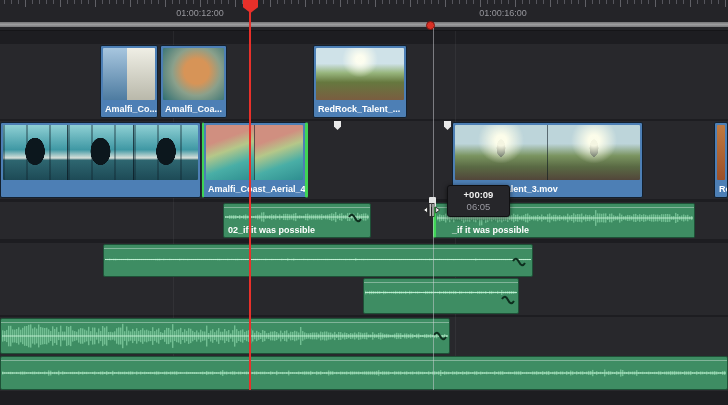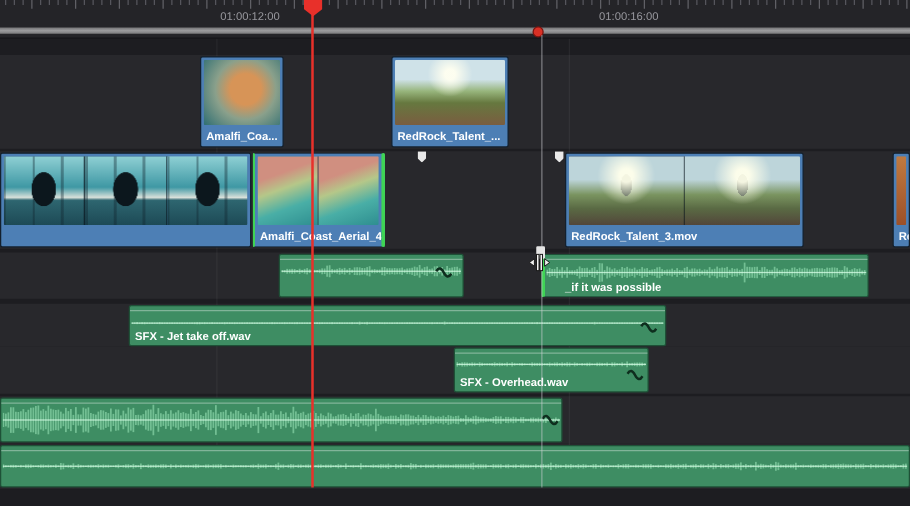--- a/index.html
+++ b/index.html
@@ -190,20 +190,26 @@
         <div class="tick" style="left: 710.5px;"></div>
         <div class="tick" style="left: 717.5px;"></div>
         <div class="tick major" style="left: 724.5px;"></div>
       </div>
     <div class="tc" style="left:157px">01:00:12:00</div>
     <div class="tc" style="left:460px">01:00:16:00</div>
   </div>
   <div class="scrub"></div>
   <div class="markerdot"></div>
 
+  <div class="clip vclip" style="left:100px;top:45px;width:58px;height:73px">
+    <div class="thumbs">
+        <div class="fr look-sea"></div>
+      </div>
+    <div class="vname">Amalfi_Co...</div>
+  </div>
   <div class="clip vclip" style="left:313px;top:45px;width:94px;height:73px">
     <div class="thumbs">
         <div class="fr look-canyon"></div>
       </div>
     <div class="vname">RedRock_Talent_...</div>
   </div>
   <div class="clip vclip" style="left:160px;top:45px;width:67px;height:73px">
     <div class="thumbs">
         <div class="fr look-woman"></div>
       </div>
@@ -312,20 +318,21 @@
           <rect x="128" y="4.6" width="1.4" height="6.9" fill="rgba(150,225,180,0.6)"></rect>
           <rect x="130" y="6.4" width="1.4" height="3.3" fill="rgba(150,225,180,0.6)"></rect>
           <rect x="132" y="3.8" width="1.4" height="8.4" fill="rgba(150,225,180,0.6)"></rect>
           <rect x="134" y="5.5" width="1.4" height="5.0" fill="rgba(150,225,180,0.6)"></rect>
           <rect x="136" y="5.0" width="1.4" height="6.0" fill="rgba(150,225,180,0.6)"></rect>
           <rect x="138" y="4.5" width="1.4" height="7.0" fill="rgba(150,225,180,0.6)"></rect>
           <rect x="140" y="4.4" width="1.4" height="7.2" fill="rgba(150,225,180,0.6)"></rect>
           <rect x="142" y="5.7" width="1.4" height="4.6" fill="rgba(150,225,180,0.6)"></rect>
           <rect x="0" y="7.5" width="144" height="1" fill="rgba(218,255,232,0.75)"></rect>
         </svg></div>
+    <div class="aname">02_if it was possible</div>
   </div>
   <div class="clip aclip trim-left" style="left:433px;top:203px;width:262px;height:35px">
     <div class="vol"></div>
     <div class="wave" style="top:5px;height:18px"><svg width="289" height="18">
           <rect x="0" y="6.7" width="1.4" height="4.6" fill="rgba(150,225,180,0.6)"></rect>
           <rect x="2" y="5.4" width="1.4" height="7.2" fill="rgba(150,225,180,0.6)"></rect>
           <rect x="4" y="6.2" width="1.4" height="5.6" fill="rgba(150,225,180,0.6)"></rect>
           <rect x="6" y="6.1" width="1.4" height="5.8" fill="rgba(150,225,180,0.6)"></rect>
           <rect x="8" y="4.6" width="1.4" height="8.9" fill="rgba(150,225,180,0.6)"></rect>
           <rect x="10" y="6.7" width="1.4" height="4.6" fill="rgba(150,225,180,0.6)"></rect>
@@ -684,21 +691,20 @@
           <rect x="410" y="4.9" width="1.4" height="1.3" fill="rgba(150,225,180,0.6)"></rect>
           <rect x="412" y="4.9" width="1.4" height="1.2" fill="rgba(150,225,180,0.6)"></rect>
           <rect x="414" y="4.9" width="1.4" height="1.2" fill="rgba(150,225,180,0.6)"></rect>
           <rect x="416" y="4.9" width="1.4" height="1.2" fill="rgba(150,225,180,0.6)"></rect>
           <rect x="418" y="4.9" width="1.4" height="1.3" fill="rgba(150,225,180,0.6)"></rect>
           <rect x="420" y="4.9" width="1.4" height="1.2" fill="rgba(150,225,180,0.6)"></rect>
           <rect x="422" y="4.9" width="1.4" height="1.2" fill="rgba(150,225,180,0.6)"></rect>
           <rect x="424" y="4.9" width="1.4" height="1.2" fill="rgba(150,225,180,0.6)"></rect>
           <rect x="0" y="5" width="426" height="1" fill="rgba(218,255,232,0.75)"></rect>
         </svg></div>
-    <div class="aname">SFX - Jet take off.wav</div>
   </div>
 
   <div class="clip aclip" style="left:363px;top:278px;width:156px;height:36px">
     <div class="vol"></div>
     <div class="wave" style="top:6px;height:13px"><svg width="152" height="13">
           <rect x="0" y="4.7" width="1.4" height="3.6" fill="rgba(150,225,180,0.6)"></rect>
           <rect x="2" y="5.4" width="1.4" height="2.1" fill="rgba(150,225,180,0.6)"></rect>
           <rect x="4" y="4.9" width="1.4" height="3.3" fill="rgba(150,225,180,0.6)"></rect>
           <rect x="6" y="4.8" width="1.4" height="3.4" fill="rgba(150,225,180,0.6)"></rect>
           <rect x="8" y="5.0" width="1.4" height="3.1" fill="rgba(150,225,180,0.6)"></rect>
@@ -768,21 +774,20 @@
           <rect x="136" y="4.2" width="1.4" height="4.6" fill="rgba(150,225,180,0.6)"></rect>
           <rect x="138" y="5.5" width="1.4" height="2.1" fill="rgba(150,225,180,0.6)"></rect>
           <rect x="140" y="5.3" width="1.4" height="2.3" fill="rgba(150,225,180,0.6)"></rect>
           <rect x="142" y="5.1" width="1.4" height="2.7" fill="rgba(150,225,180,0.6)"></rect>
           <rect x="144" y="5.0" width="1.4" height="3.1" fill="rgba(150,225,180,0.6)"></rect>
           <rect x="146" y="5.0" width="1.4" height="3.0" fill="rgba(150,225,180,0.6)"></rect>
           <rect x="148" y="5.1" width="1.4" height="2.8" fill="rgba(150,225,180,0.6)"></rect>
           <rect x="150" y="5.6" width="1.4" height="1.8" fill="rgba(150,225,180,0.6)"></rect>
           <rect x="0" y="6" width="152" height="1" fill="rgba(218,255,232,0.75)"></rect>
         </svg></div>
-    <div class="aname">SFX - Overhead.wav</div>
   </div>
 
   <div class="clip aclip" style="left:0;top:318px;width:450px;height:36px">
     <div class="vol"></div>
     <div class="wave" style="top:4px;height:26px"><svg width="446" height="26">
           <rect x="0" y="7.3" width="1.4" height="11.3" fill="rgba(150,225,180,0.6)"></rect>
           <rect x="2" y="7.9" width="1.4" height="10.2" fill="rgba(150,225,180,0.6)"></rect>
           <rect x="4" y="6.9" width="1.4" height="12.2" fill="rgba(150,225,180,0.6)"></rect>
           <rect x="6" y="2.8" width="1.4" height="20.5" fill="rgba(150,225,180,0.6)"></rect>
           <rect x="8" y="2.8" width="1.4" height="20.5" fill="rgba(150,225,180,0.6)"></rect>
@@ -1397,14 +1402,18 @@
       <rect x="7.2" y="2.5" width="2" height="13"></rect>
       <rect x="10" y="2.5" width="2" height="13"></rect>
       <path d="M5.5 6 L1.5 9 L5.5 12 Z"></path>
       <path d="M13.7 6 L17.7 9 L13.7 12 Z"></path>
     </g>
   </svg>
 
   <div class="playline"></div>
   <div class="playpin"></div>
 
+  <div class="tooltip">
+    <div class="l1">+00:09</div>
+    <div class="l2">06:05</div>
+  </div>
 
 </div>
 
 </body></html>

